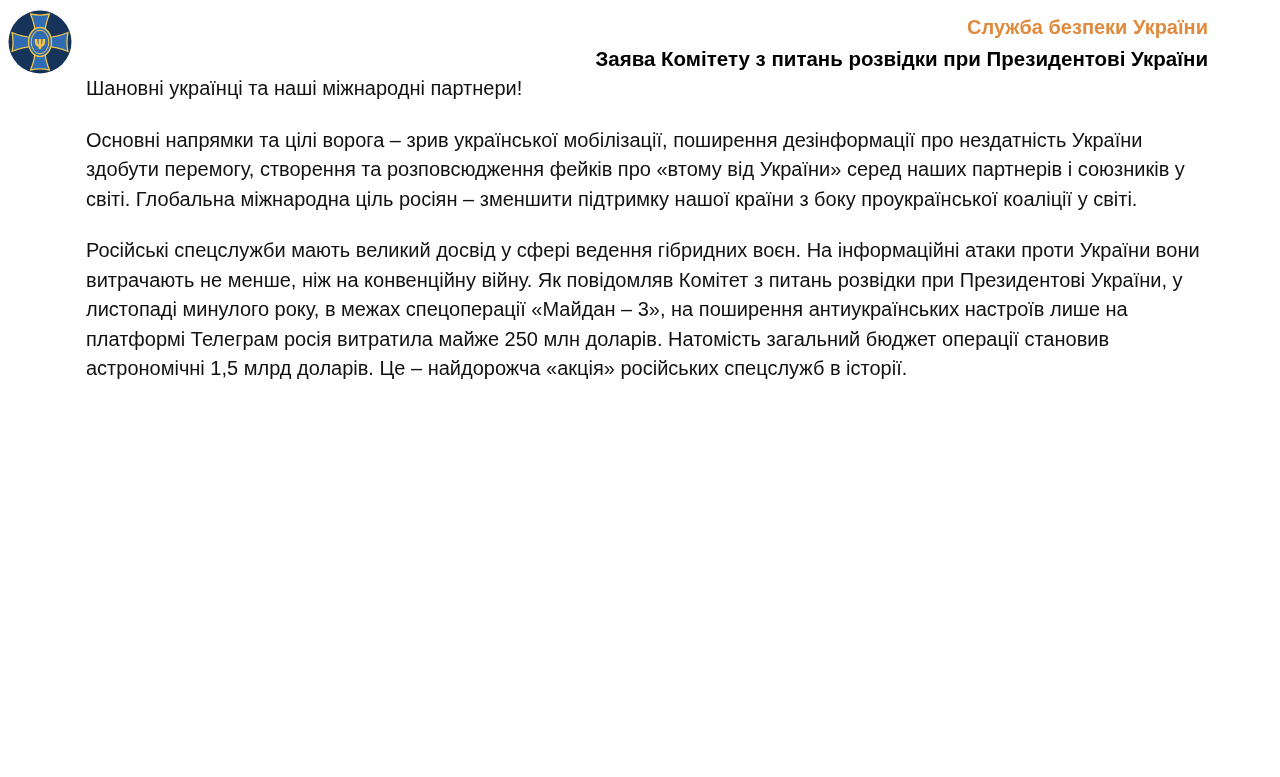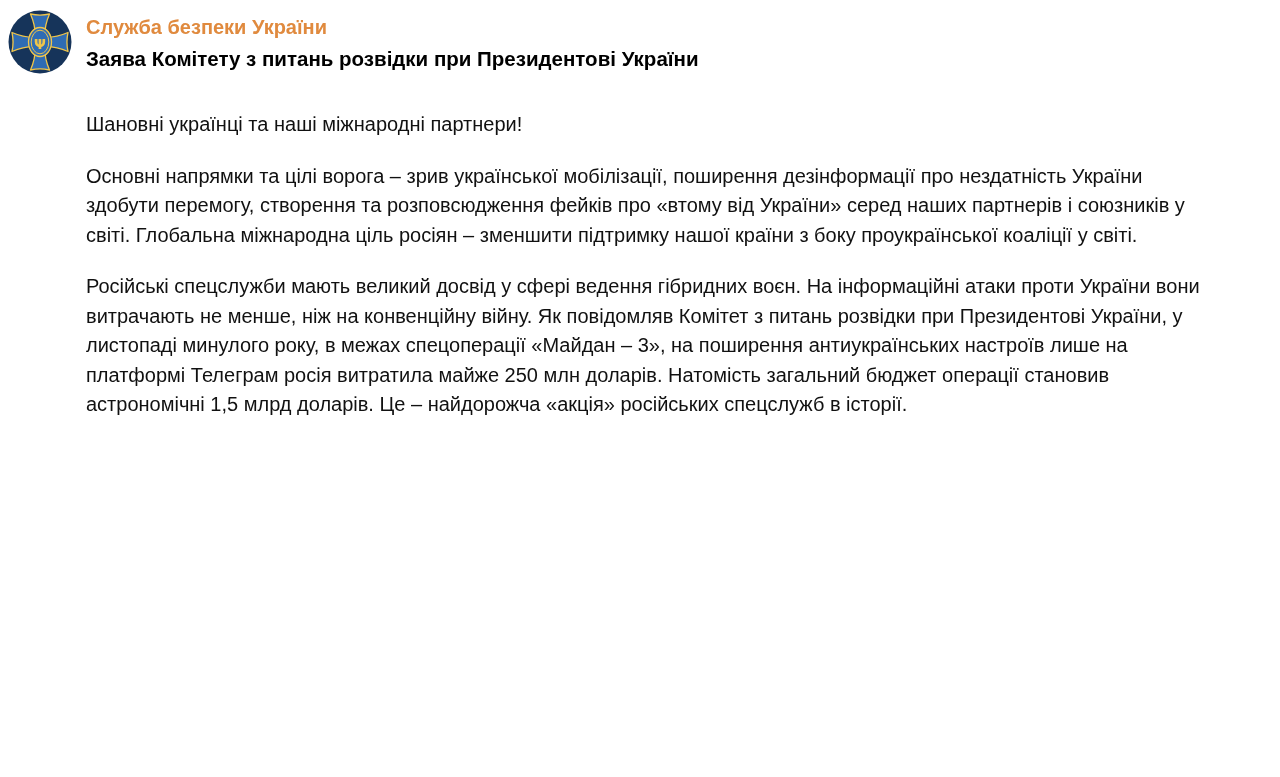--- a/index.html
+++ b/index.html
@@ -41,31 +41,31 @@
     margin-top: 2px;
     cursor: pointer;
     
   }
   .post-title {
     font-size: 20.5px;
     font-weight: 700;
     line-height: 30px;
     color: #000000;
     margin: 2px 0 0 0;
+    text-align: right;
   }
   .body-text p {
     font-size: 20px;
     font-weight: 400;
     line-height: 29.5px;
     color: #111111;
     margin: 0 0 22px 0;
     max-width: 1122px;
   }
   .body-text p:first-child {
-    margin-top: 36px;
   }
 </style>
 </head>
 <body style="background: rgb(255, 255, 255);">
 
 <div class="post">
 
   <div class="avatar">
     <svg viewBox="0 0 64 64" width="64" height="64" aria-hidden="true">
       <circle cx="32" cy="32" r="31.5" fill="#16345a"></circle>
@@ -77,21 +77,21 @@
           <path d="M22.5 4 C26 12 27.3 19 27.3 26 L36.7 26 C36.7 19 38 12 41.5 4 C35.2 5.4 28.8 5.4 22.5 4 Z" transform="rotate(270 32 32)"></path>
           <ellipse cx="32" cy="32" rx="11.5" ry="14.5"></ellipse>
           <ellipse cx="32" cy="32" rx="8.8" ry="11.8" fill="none" stroke-width="1"></ellipse>
         </g>
       </g>
       <text x="32" y="38.5" text-anchor="middle" font-size="14" font-weight="bold" font-family="DejaVu Sans, sans-serif" fill="#f0c54a">Ψ</text>
     </svg>
   </div>
 
   <div class="content">
-    <div class="channel-name" style="color: rgb(224, 138, 62);">Служба безпеки України</div>
+    <div class="channel-name" style="color: rgb(224, 138, 62); text-align: right;">Служба безпеки України</div>
 
     <h1 class="post-title">Заява Комітету з питань розвідки при Президентові України</h1>
 
     <div class="body-text">
       <p>Шановні українці та наші міжнародні партнери!</p>
       <p>Основні напрямки та цілі ворога – зрив української мобілізації, поширення дезінформації про нездатність України здобути перемогу, створення та розповсюдження фейків про «втому від України» серед наших партнерів і союзників у світі. Глобальна міжнародна ціль росіян – зменшити підтримку нашої країни з боку проукраїнської коаліції у світі.</p>
       <p>Російські спецслужби мають великий досвід у сфері ведення гібридних воєн. На інформаційні атаки проти України вони витрачають не менше, ніж на конвенційну війну. Як повідомляв Комітет з питань розвідки при Президентові України, у листопаді минулого року, в межах спецоперації «Майдан – 3», на поширення антиукраїнських настроїв лише на платформі Телеграм росія витратила майже 250 млн доларів. Натомість загальний бюджет операції становив астрономічні 1,5 млрд доларів. Це – найдорожча «акція» російських спецслужб в історії.</p>
     </div>
   </div>
 

